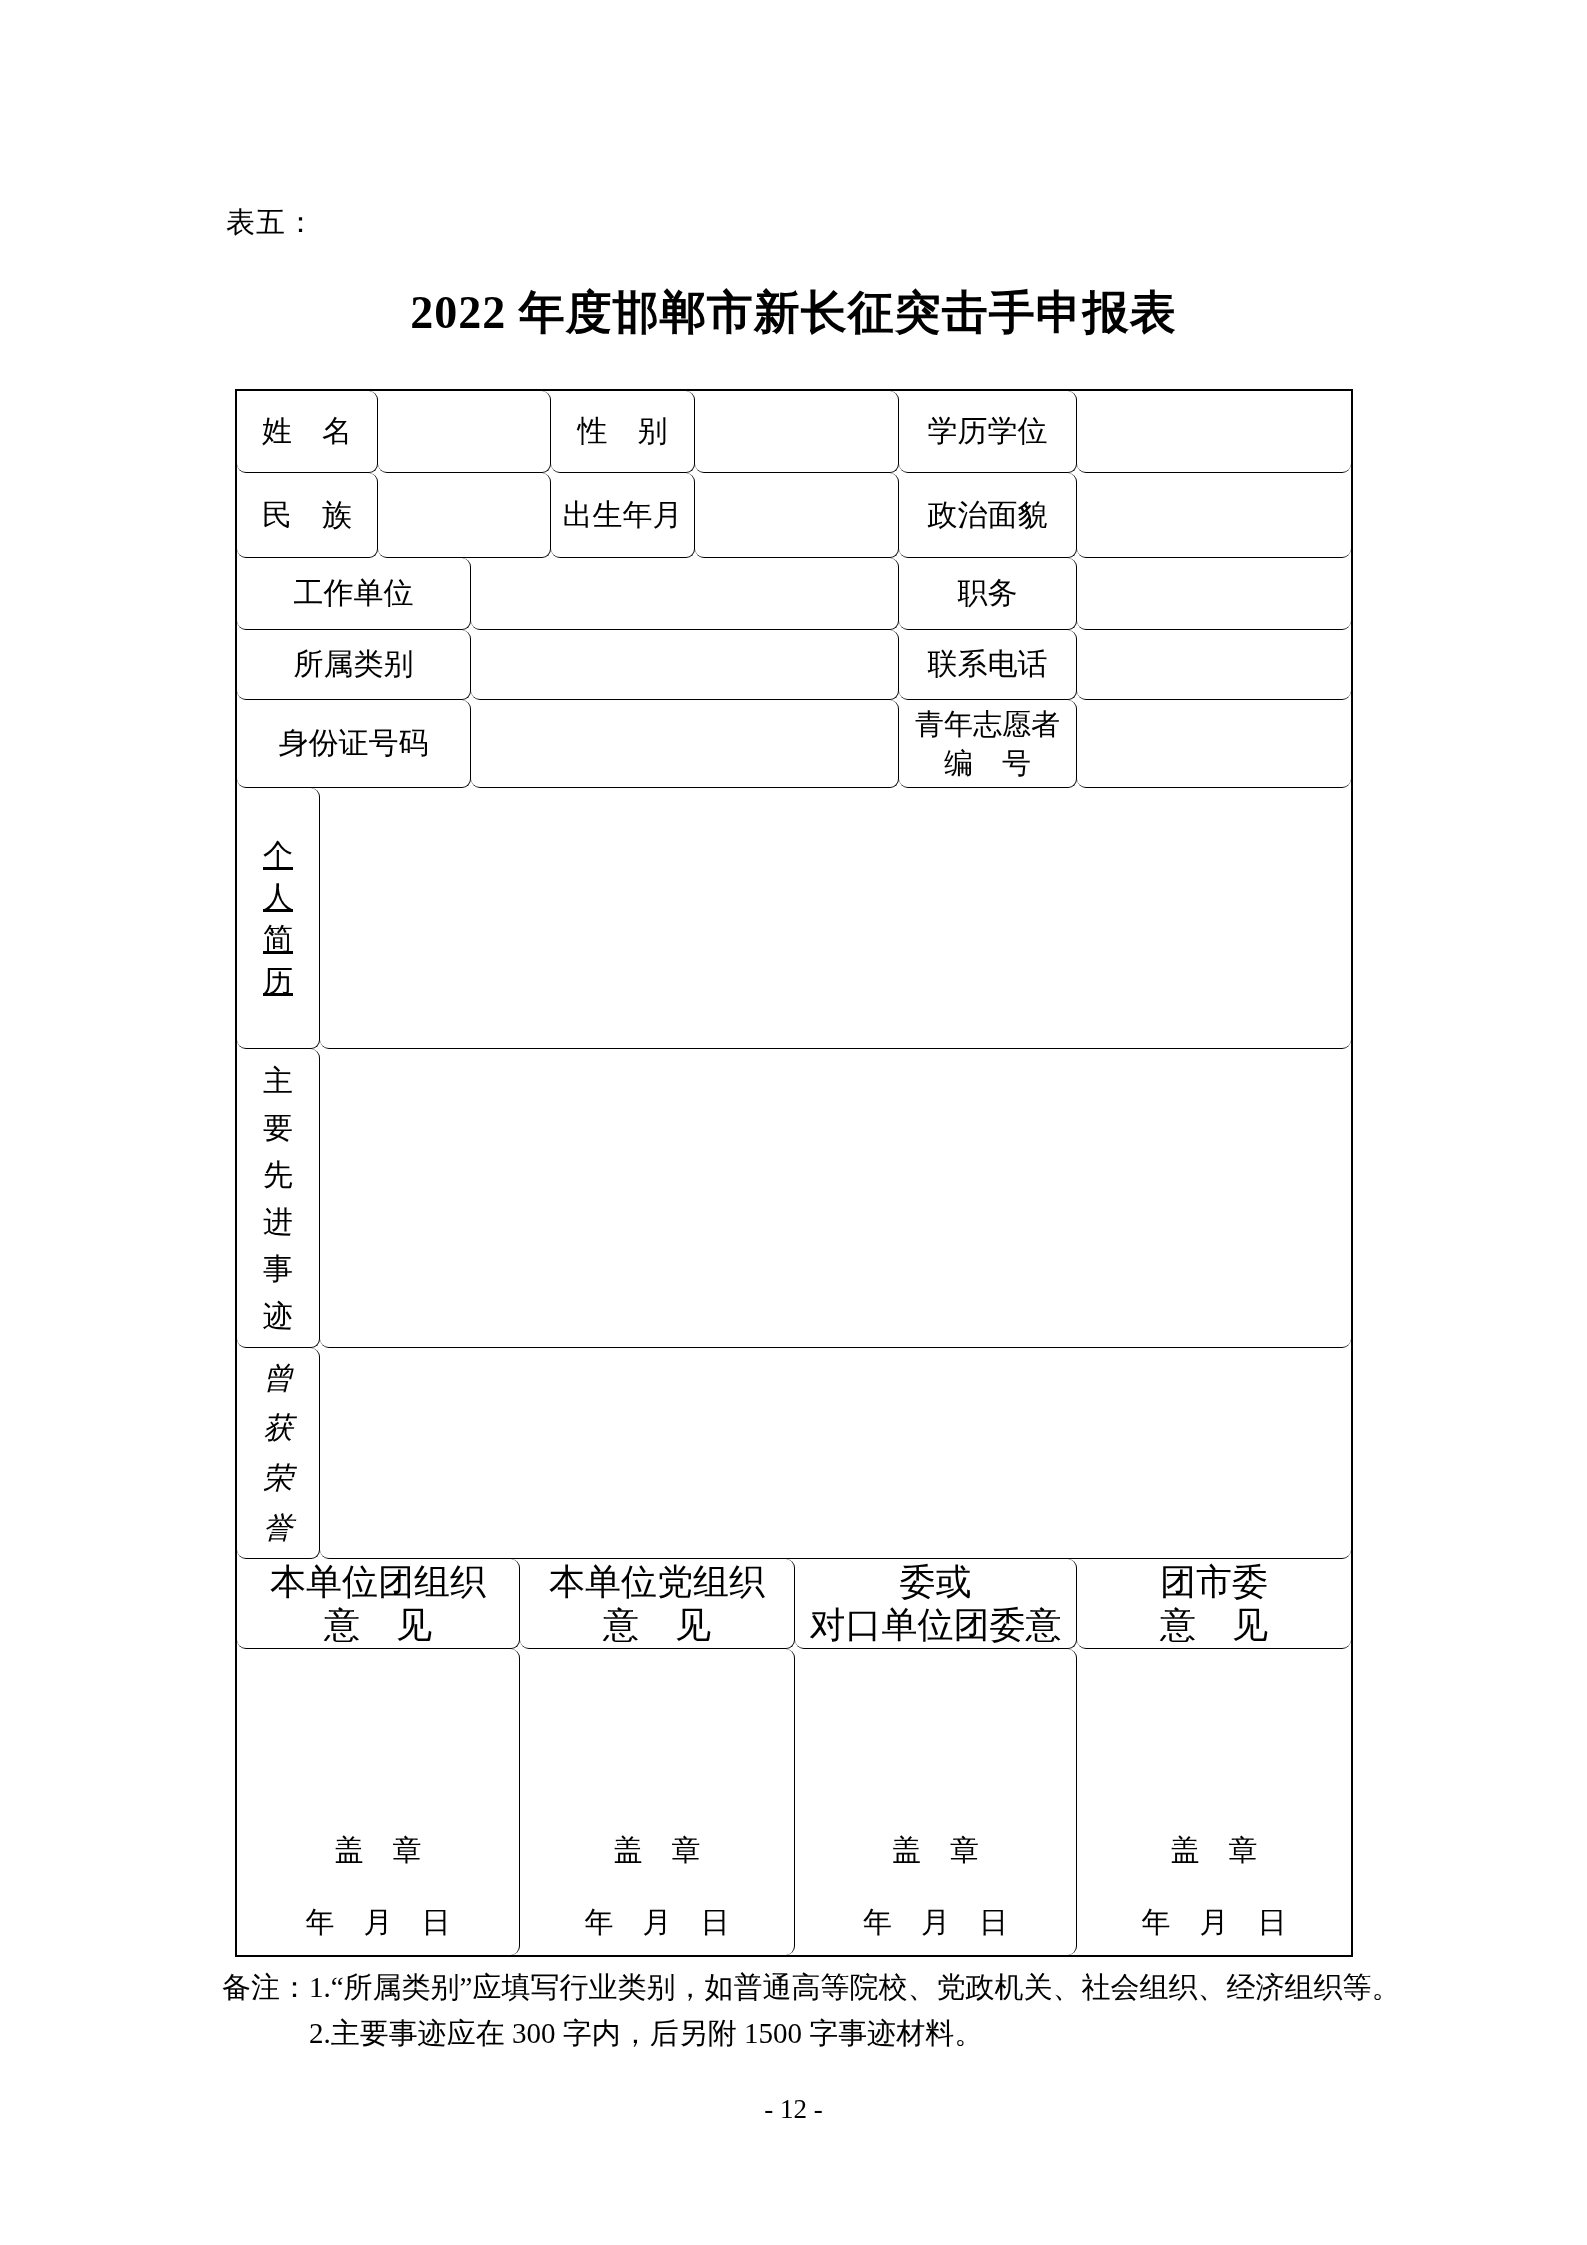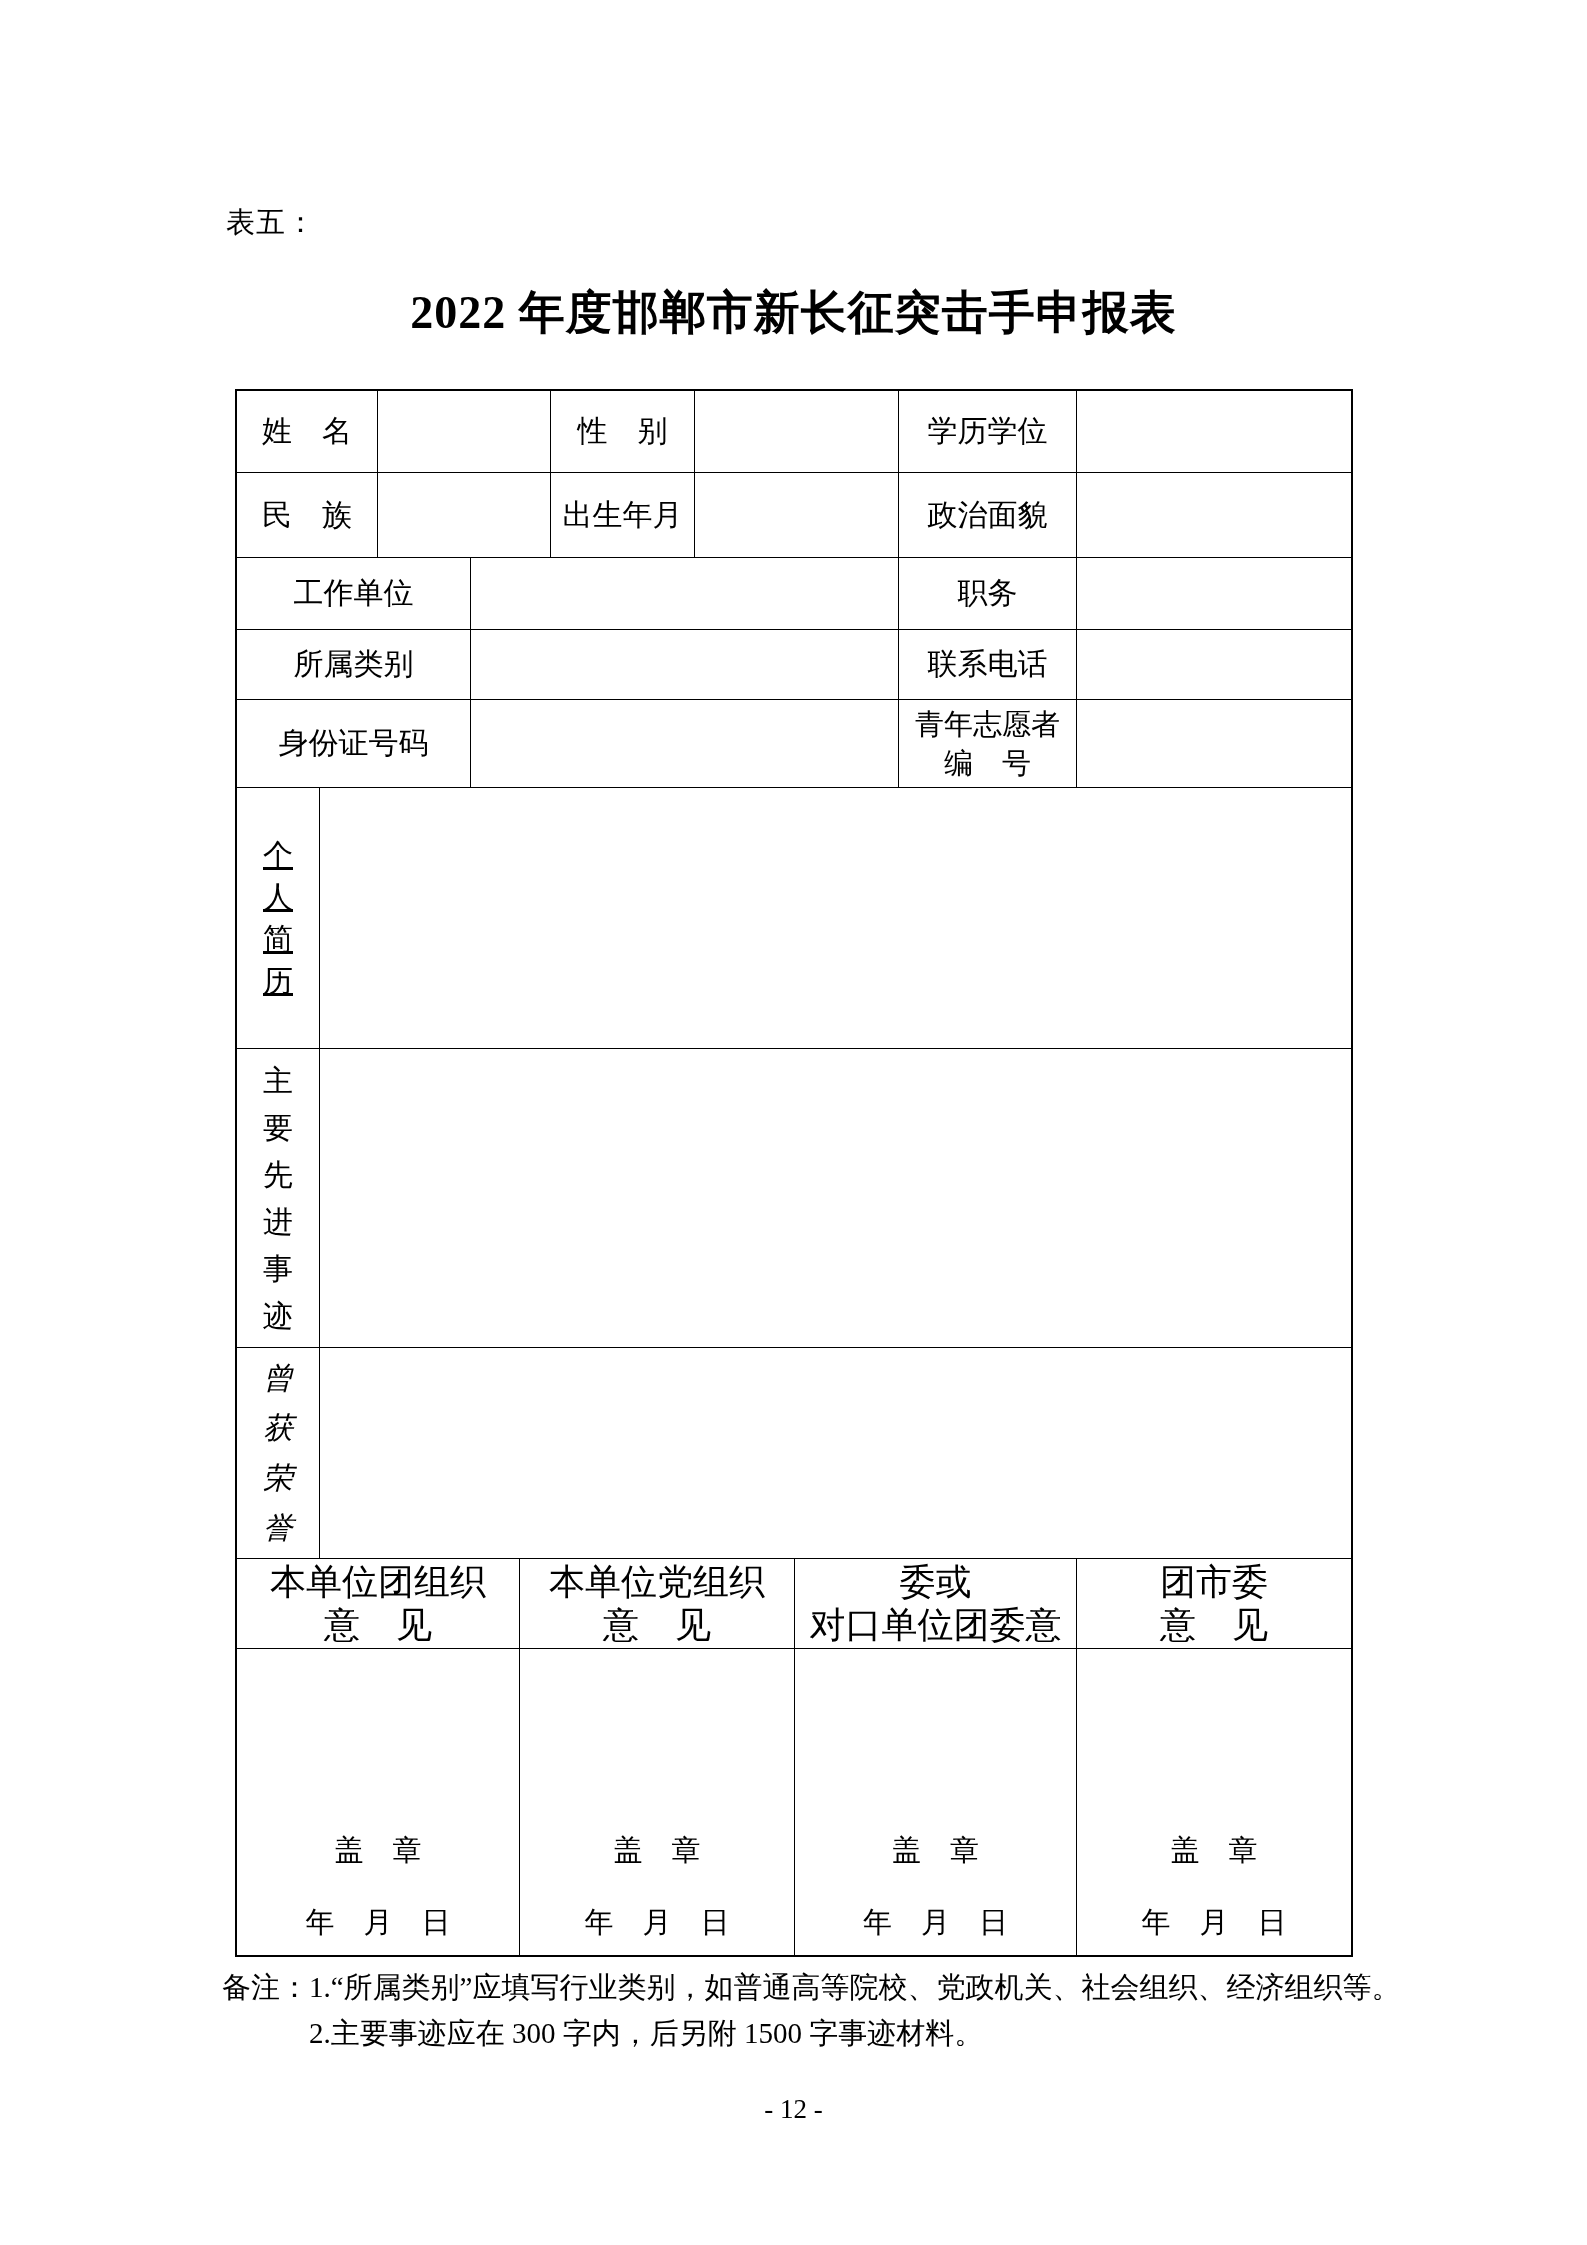--- a/index.html
+++ b/index.html
@@ -18,21 +18,21 @@
     text-align:center; font-size:46px; font-weight:bold; letter-spacing:1px;
   }
   .form-table {
     position:absolute; left:235px; top:389px; width:1118px;
     border:2px solid #000; background:#fff;
   }
   .trow { display:flex; }
   .cell {
     border-right:1px solid #000; border-bottom:1px solid #000;
     display:flex; align-items:center; justify-content:center;
-    text-align:center; font-size:30px; overflow:hidden;
+    text-align:center; font-size:30px; overflow:hidden;border-radius:9px;
   }
   .cell:last-child { border-right:none; }
   .trow:last-child > .cell { border-bottom:none; }
 
   
   .w141{width:141px;} .w173{width:173px;} .w144{width:144px;} .w204{width:204px;}
   .w178{width:178px;} .w234{width:234px;} .w428{width:428px;} .w83{width:83px;}
   .w283{width:283px;} .w275{width:275px;} .w282{width:282px;} .grow{flex:1;}
 
   

